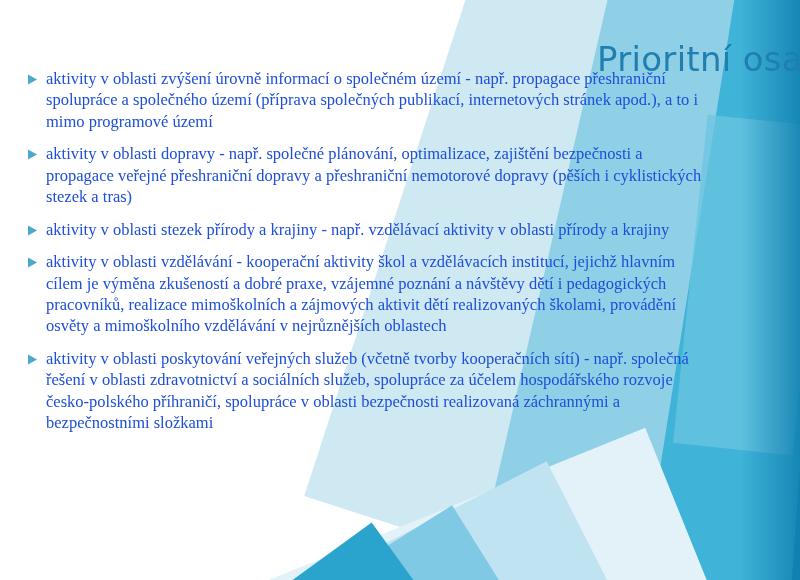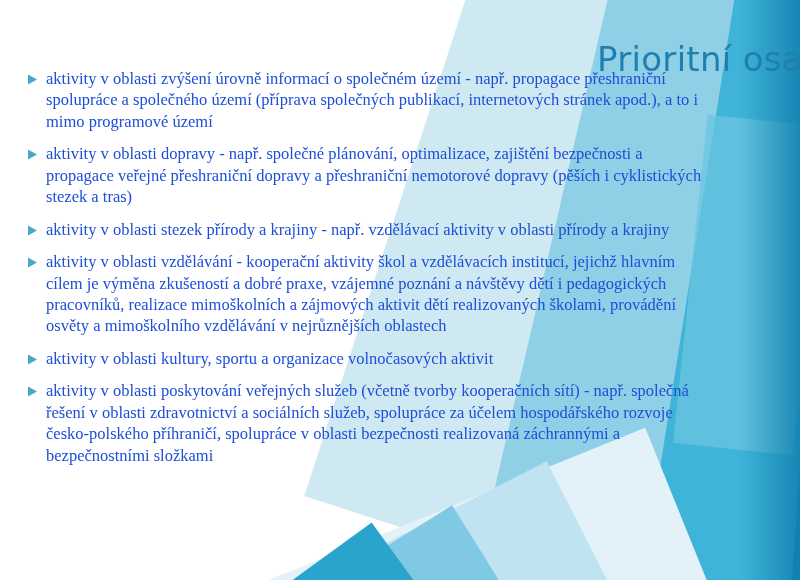--- a/index.html
+++ b/index.html
@@ -197,28 +197,20 @@
 
     <div class="bullet">
       <span class="marker">
         <svg width="11" height="11" viewBox="0 0 11 11" aria-hidden="true">
             <polygon points="1,0.5 10,5.5 1,10.5" fill="#4aa8cc"></polygon>
           </svg>
       </span>
       <span class="btext">aktivity v oblasti vzdělávání - kooperační aktivity škol a vzdělávacích institucí, jejichž hlavním cílem je výměna zkušeností a dobré praxe, vzájemné poznání a návštěvy dětí i pedagogických pracovníků, realizace mimoškolních a zájmových aktivit dětí realizovaných školami, provádění osvěty a mimoškolního vzdělávání v nejrůznějších oblastech</span>
     </div>
 
-    <div class="bullet">
-      <span class="marker">
-        <svg width="11" height="11" viewBox="0 0 11 11" aria-hidden="true">
-            <polygon points="1,0.5 10,5.5 1,10.5" fill="#4aa8cc"></polygon>
-          </svg>
-      </span>
-      <span class="btext">aktivity v oblasti kultury, sportu a organizace volnočasových aktivit</span>
-    </div>
 
     <div class="bullet">
       <span class="marker">
         <svg width="11" height="11" viewBox="0 0 11 11" aria-hidden="true">
             <polygon points="1,0.5 10,5.5 1,10.5" fill="#4aa8cc"></polygon>
           </svg>
       </span>
       <span class="btext">aktivity v oblasti poskytování veřejných služeb (včetně tvorby kooperačních sítí) - např. společná řešení v oblasti zdravotnictví a sociálních služeb, spolupráce za účelem hospodářského rozvoje česko-polského příhraničí, spolupráce v oblasti bezpečnosti realizovaná záchrannými a bezpečnostními složkami</span>
     </div>
 

